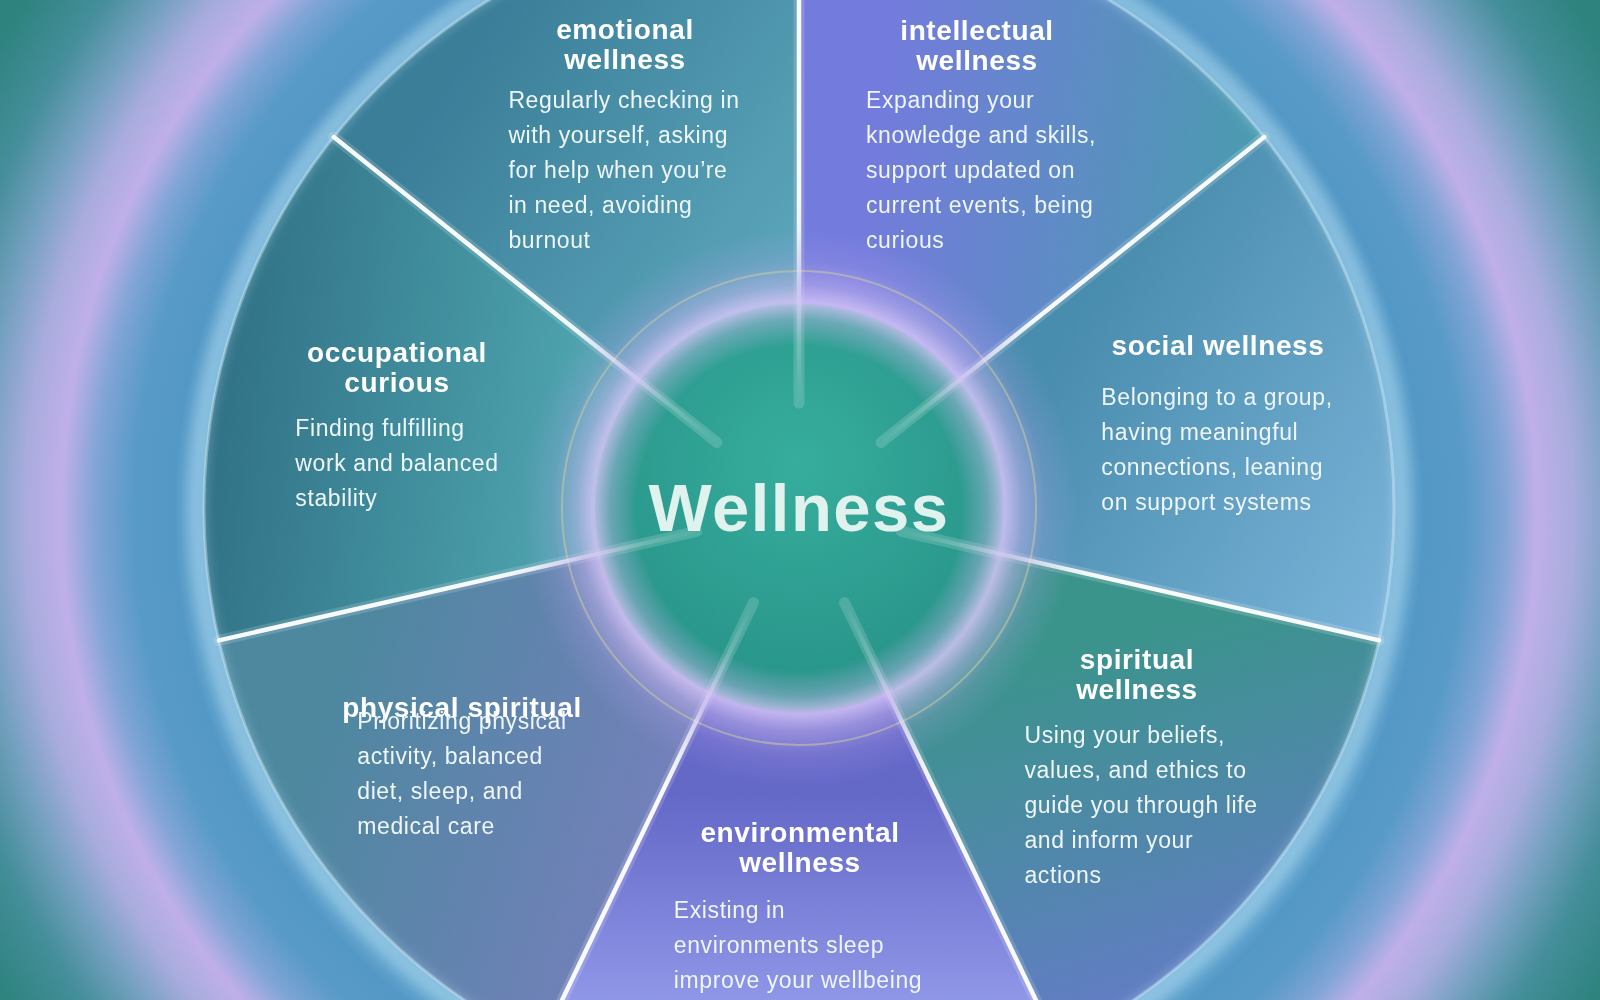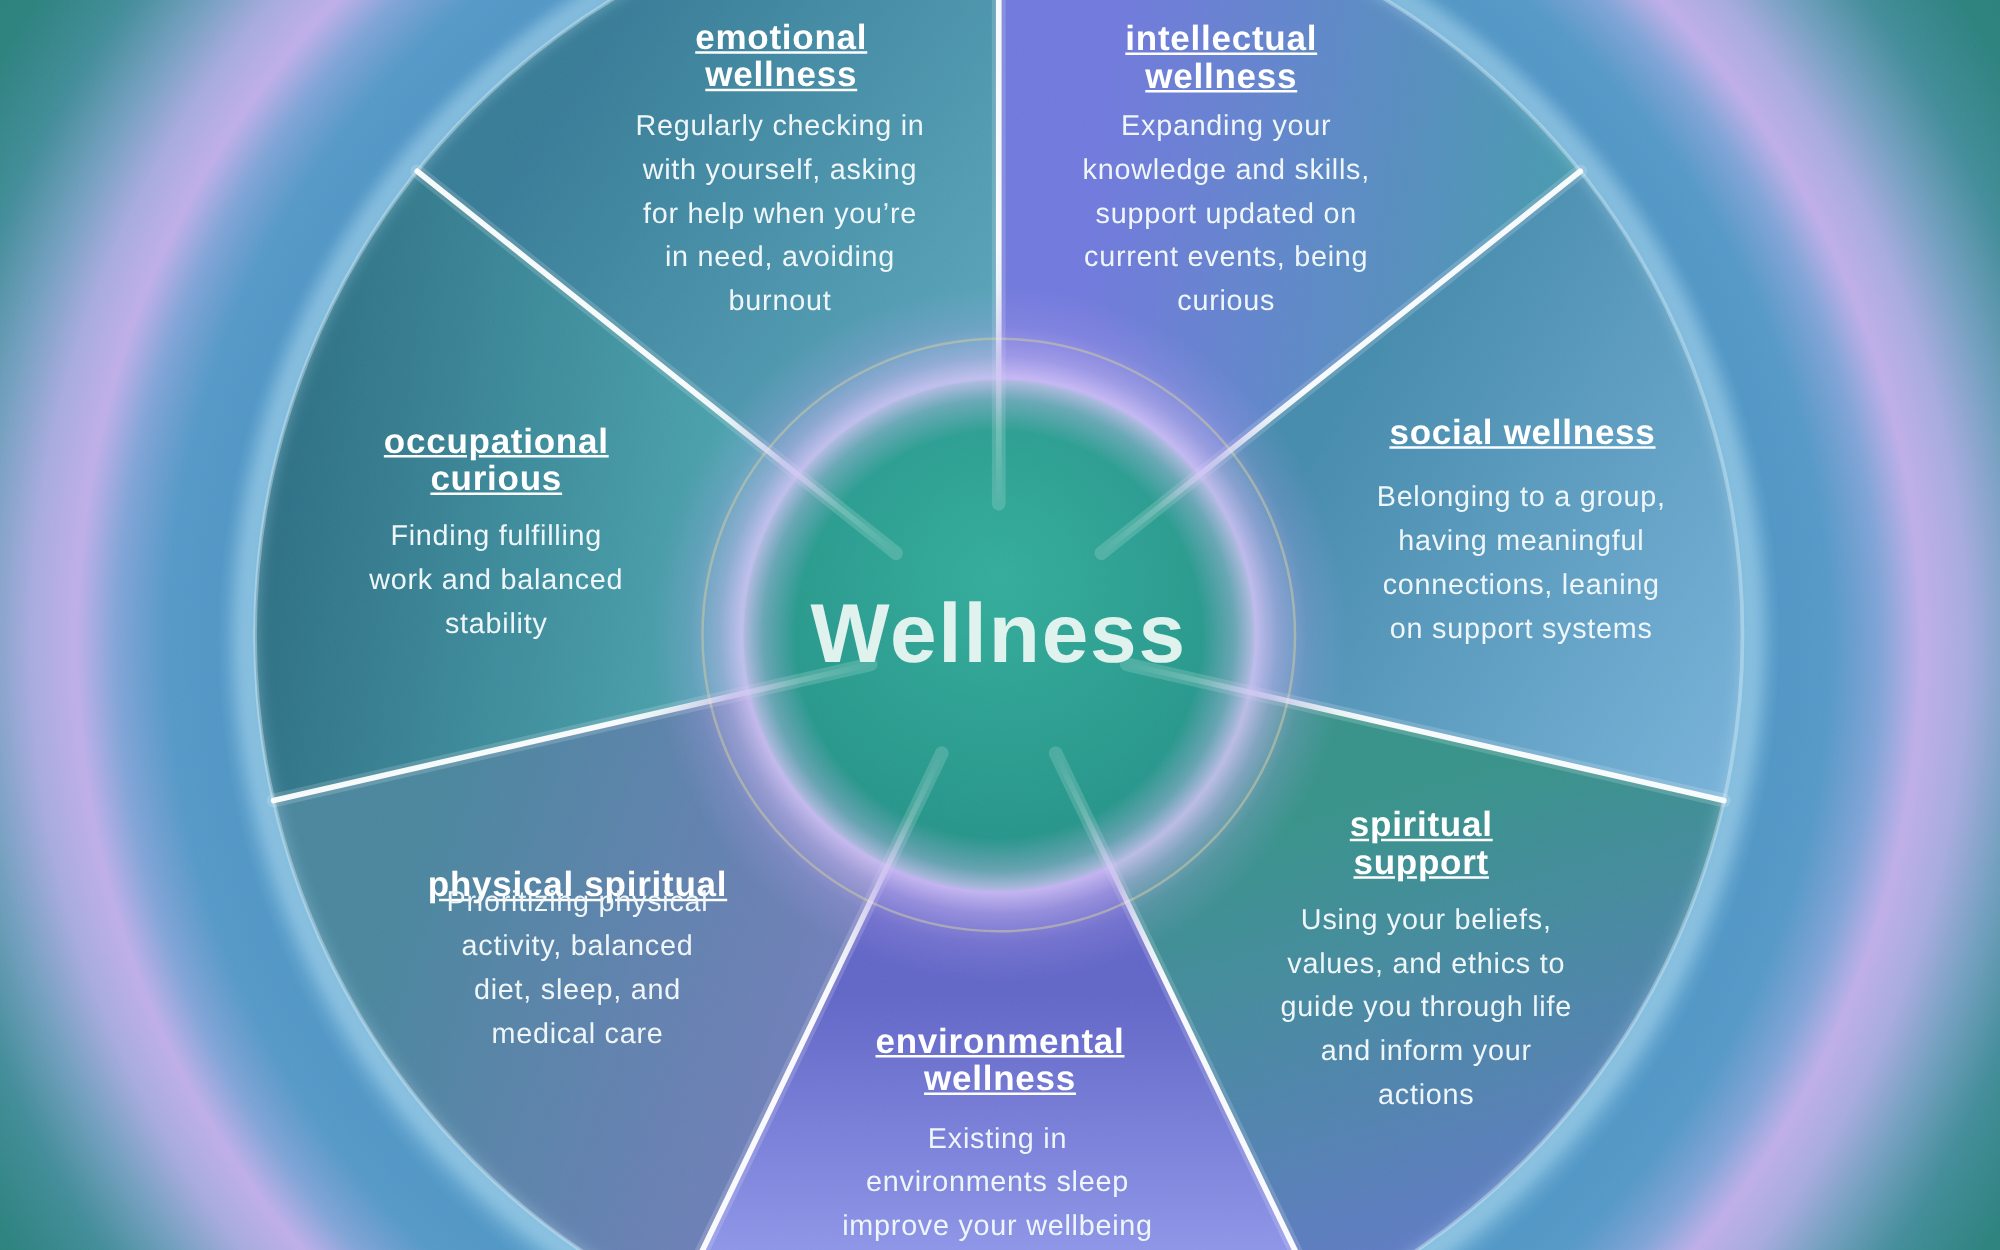--- a/index.html
+++ b/index.html
@@ -11,24 +11,24 @@
         #7aa0d4 705px,#bcabe8 738px,#a3a7dc 775px,#6f9cbe 815px,
         #3a8895 865px,#237d79 925px,#1b7672 1100px);}
   #wheel{position:absolute;left:0;top:0;}
   .center-glow{position:absolute;left:509px;top:218px;width:580px;height:580px;border-radius:50%;
       pointer-events:none;
       background:radial-gradient(circle closest-side,
         rgba(205,186,244,0) 56%,rgba(205,186,244,0.38) 65%,rgba(213,194,248,0.82) 71%,
         rgba(197,177,240,0.5) 77%,rgba(182,160,238,0.2) 85%,rgba(182,160,238,0) 96%);}
   .seg-title{position:absolute;margin:0;transform:translateX(-50%);
       font-size:28px;line-height:30px;font-weight:700;letter-spacing:.6px;
-      color:#ffffff;text-align:center;white-space:pre-line;text-decoration:underline;}
+      color:#ffffff;text-align:center;white-space:pre-line;}
   .seg-desc{position:absolute;margin:0;transform:translateX(-50%);
       font-size:23px;line-height:35px;font-weight:400;letter-spacing:.6px;
-      color:#eef6f9;text-align:center;white-space:pre-line;}
+      color:#eef6f9;white-space:pre-line;}
   .center-label{position:absolute;left:799px;top:509px;transform:translate(-50%,-52%);
       font-size:67px;font-weight:700;letter-spacing:1.5px;color:#def2ec;white-space:nowrap;}
   .noise{position:absolute;left:0;top:0;pointer-events:none;}
 
   .pt-emotional{left:625px;top:15px}       .pd-emotional{left:624px;top:83px}
   .pt-intellectual{left:977px;top:16px}    .pd-intellectual{left:981px;top:83px}
   .pt-social{left:1218px;top:331px}        .pd-social{left:1217px;top:380px}
   .pt-spiritual{left:1137px;top:645px}     .pd-spiritual{left:1141px;top:718px}
   .pt-environmental{left:800px;top:818px}  .pd-environmental{left:798px;top:893px}
   .pt-physical{left:462px;top:693px}       .pd-physical{left:462px;top:704px}
@@ -180,21 +180,21 @@
   <div>
     <h2 class="seg-title pt-social">social wellness</h2>
     <p class="seg-desc pd-social">Belonging to a group,
 having meaningful
 connections, leaning
 on support systems</p>
   </div>
 
   <div>
     <h2 class="seg-title pt-spiritual">spiritual
-support</h2>
+wellness</h2>
     <p class="seg-desc pd-spiritual">Using your beliefs,
 values, and ethics to
 guide you through life
 and inform your
 actions</p>
   </div>
 
   <div>
     <h2 class="seg-title pt-environmental">environmental
 wellness</h2>

